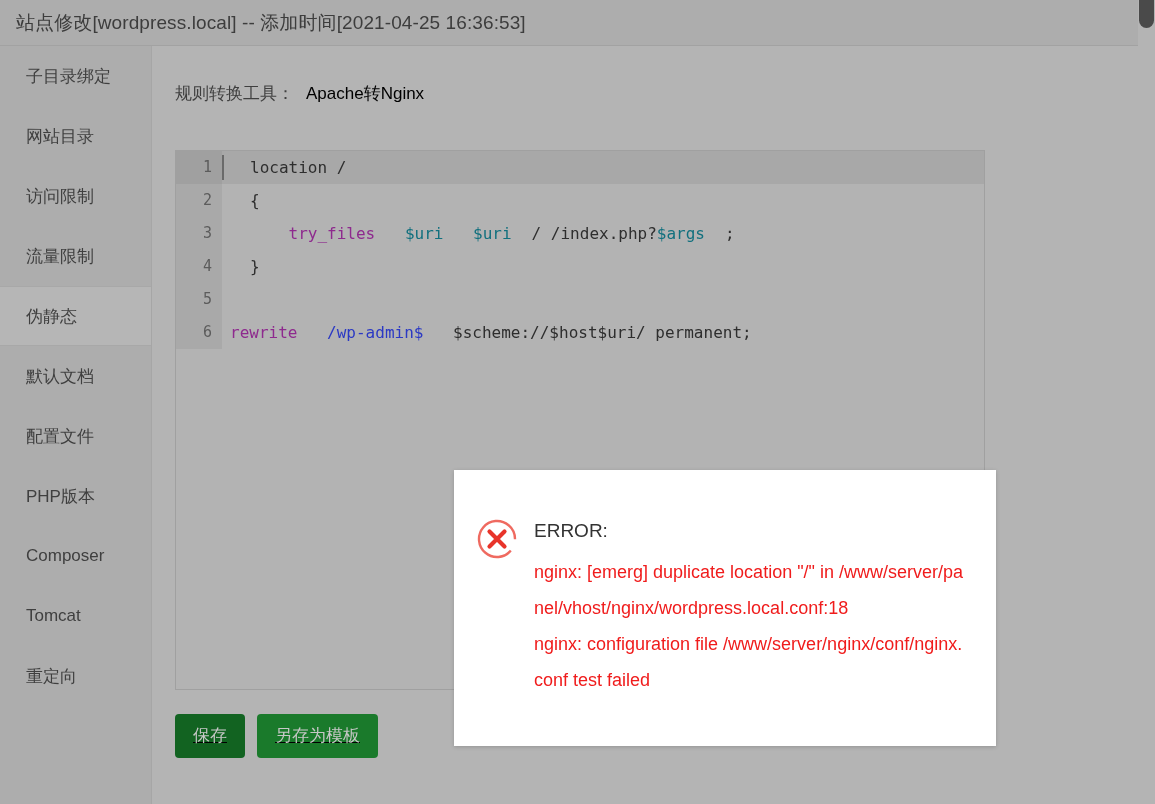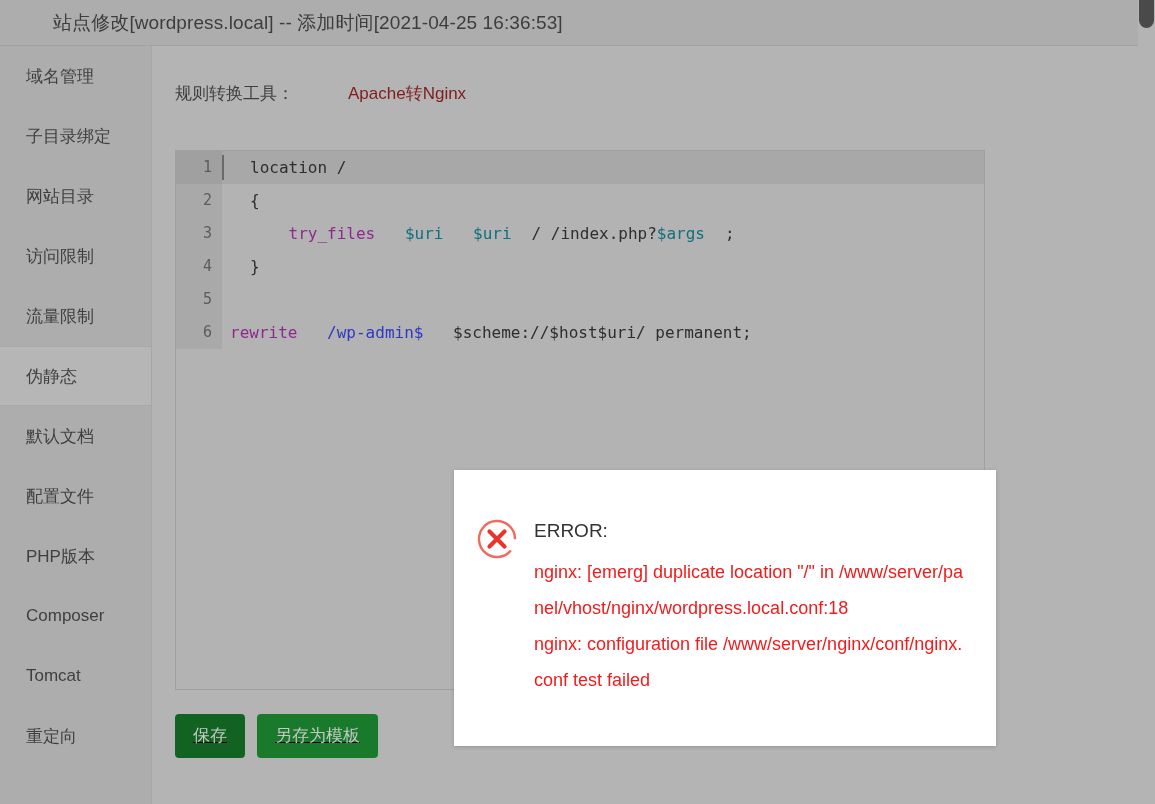--- a/index.html
+++ b/index.html
@@ -29,21 +29,20 @@
     display: flex;
     align-items: center;
     padding-left: 16px;
   }
   .header-title {
     font-size: 19px;
     color: #3d3d3d;
     font-weight: 400;
     letter-spacing: 0.1px;
     white-space: nowrap;
-    margin-left: 37px;
   }
 
   
   .win-scroll-track {
     position: absolute;
     right: 0; top: 0;
     width: 17px; height: 804px;
     background: #b4b4b4;
   }
   .win-scroll-thumb {
@@ -121,25 +120,24 @@
     font-size: 13px;
     line-height: 1;
   }
   .conv-label {
     font-size: 17px;
     color: #3f3f3f;
     white-space: nowrap;
   }
   .conv-link {
     font-size: 17px;
-    color: #7f1d1d;
+    color: #000000;
     text-decoration: none;
     cursor: pointer;
     white-space: nowrap;
-    margin-left: 42px;
   }
 
   
   .editor {
     position: absolute;
     left: 22px; top: 104px;
     width: 810px;
     height: 540px;
     background: #b3b3b3;
     border: 1px solid #a0a0a0;
@@ -249,23 +247,20 @@
 <body>
 
 <div id="app">
 
   <div class="header">
     <div class="header-title">站点修改[wordpress.local] -- 添加时间[2021-04-25 16:36:53]</div>
   </div>
 
   <div class="sidebar" id="sidebar">
       <div class="side-item">
-        <span>域名管理</span>
-      </div>
-      <div class="side-item">
         <span>子目录绑定</span>
       </div>
       <div class="side-item">
         <span>网站目录</span>
       </div>
       <div class="side-item">
         <span>访问限制</span>
       </div>
       <div class="side-item">
         <span>流量限制</span>

